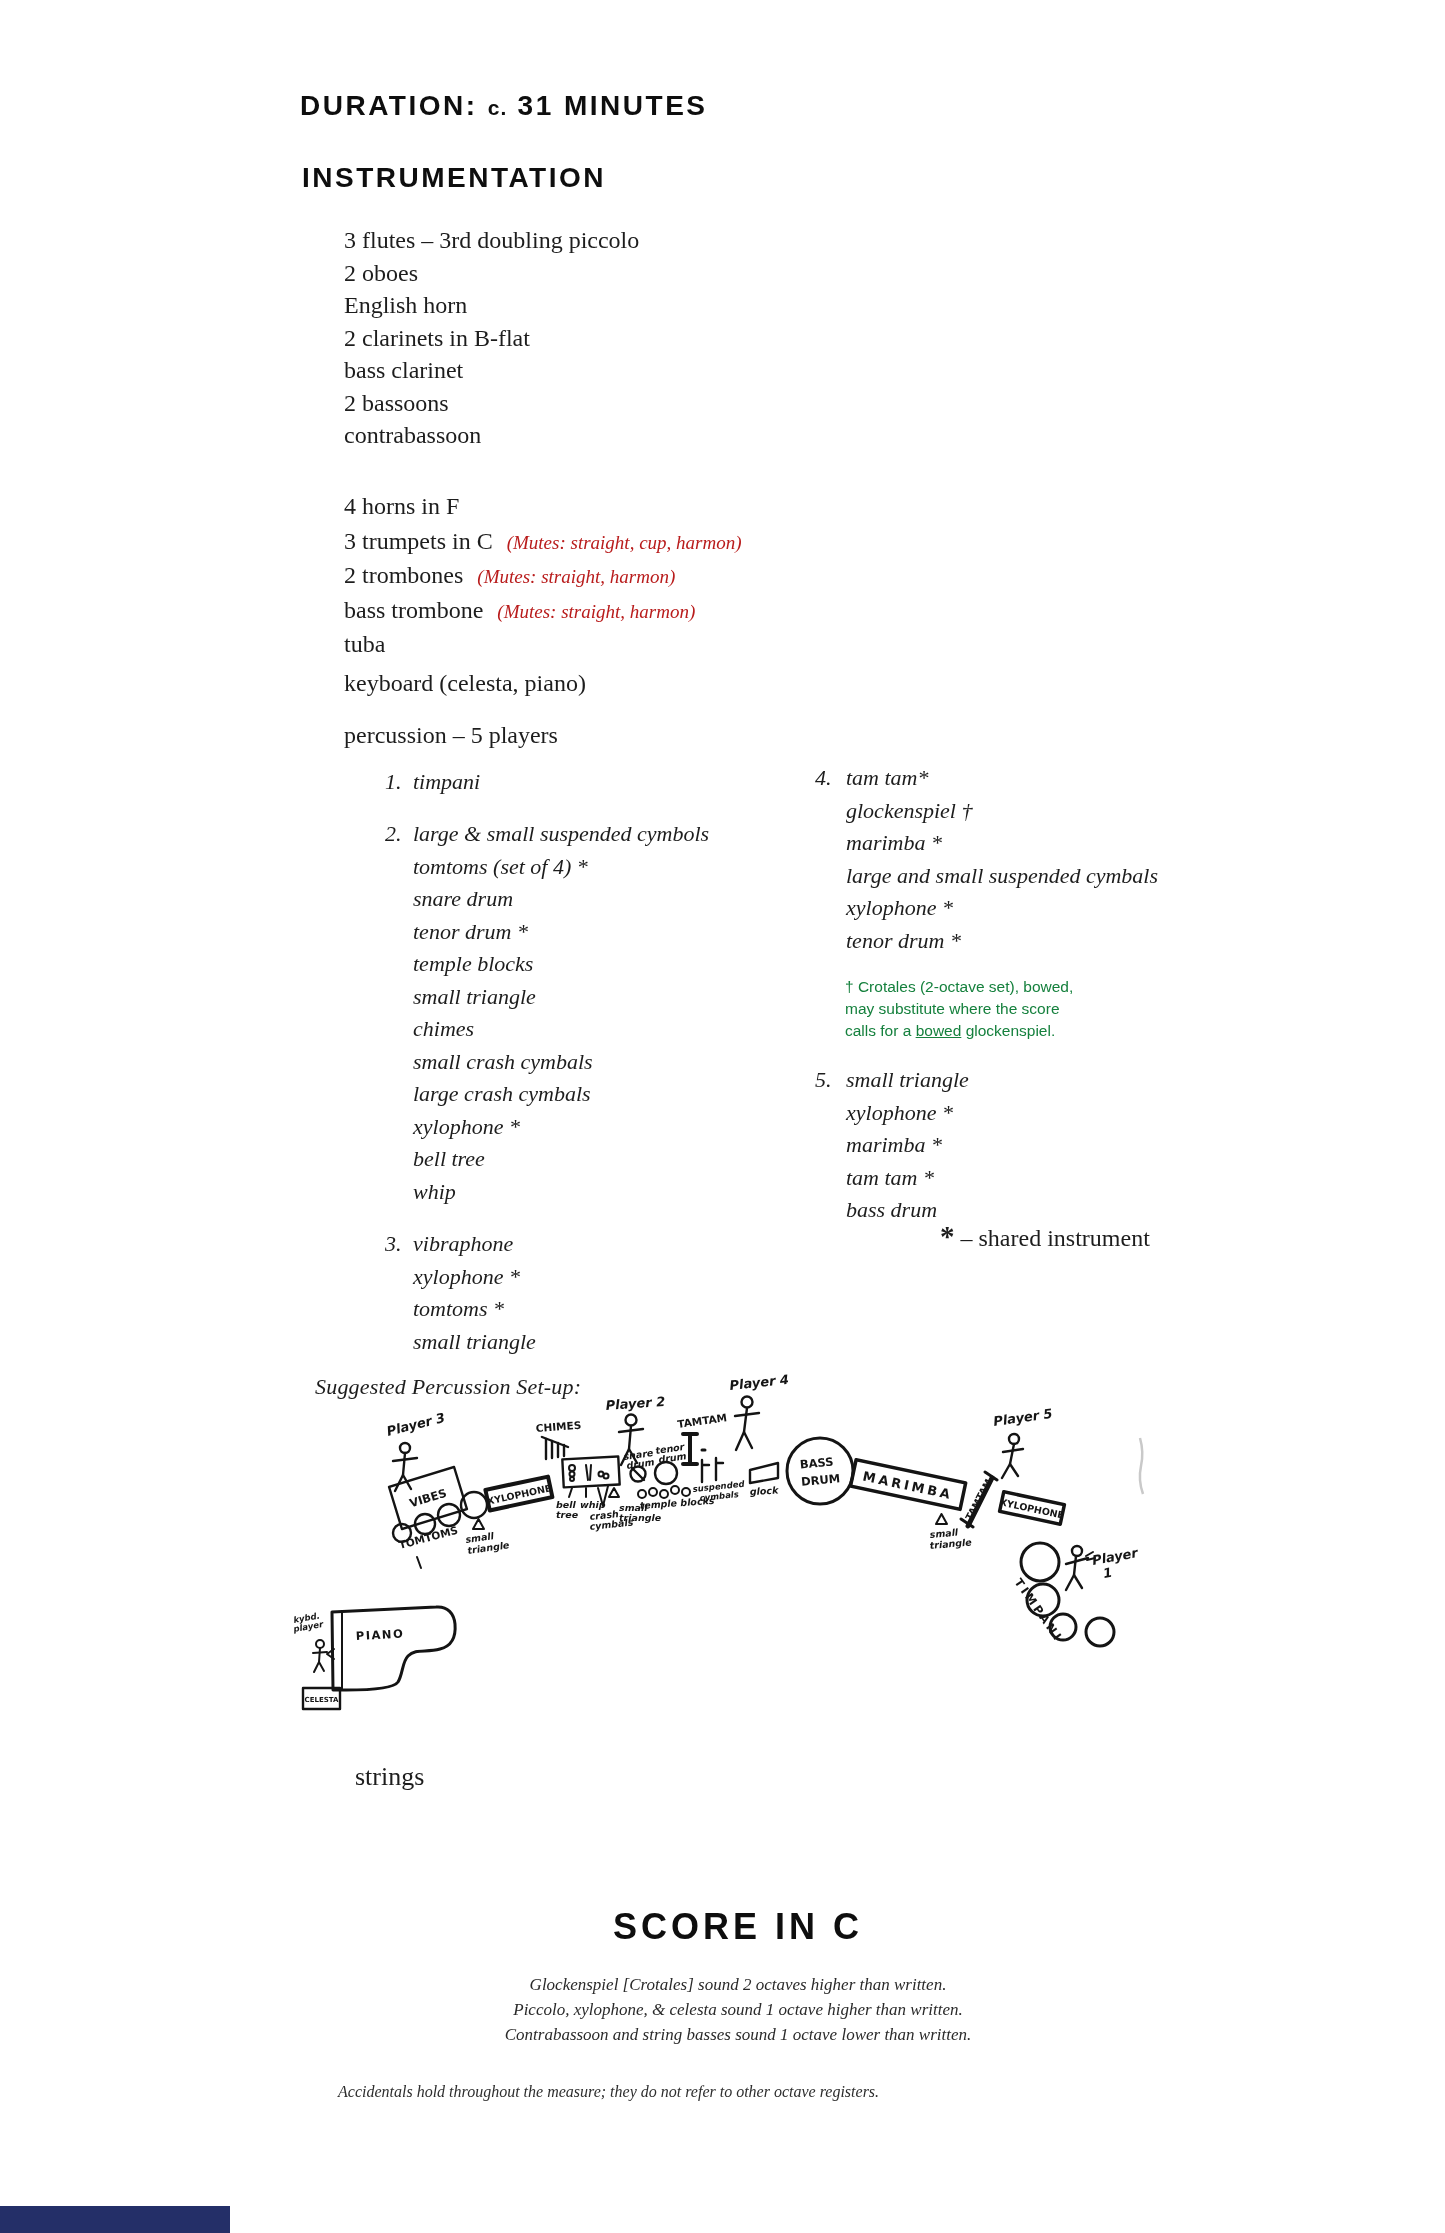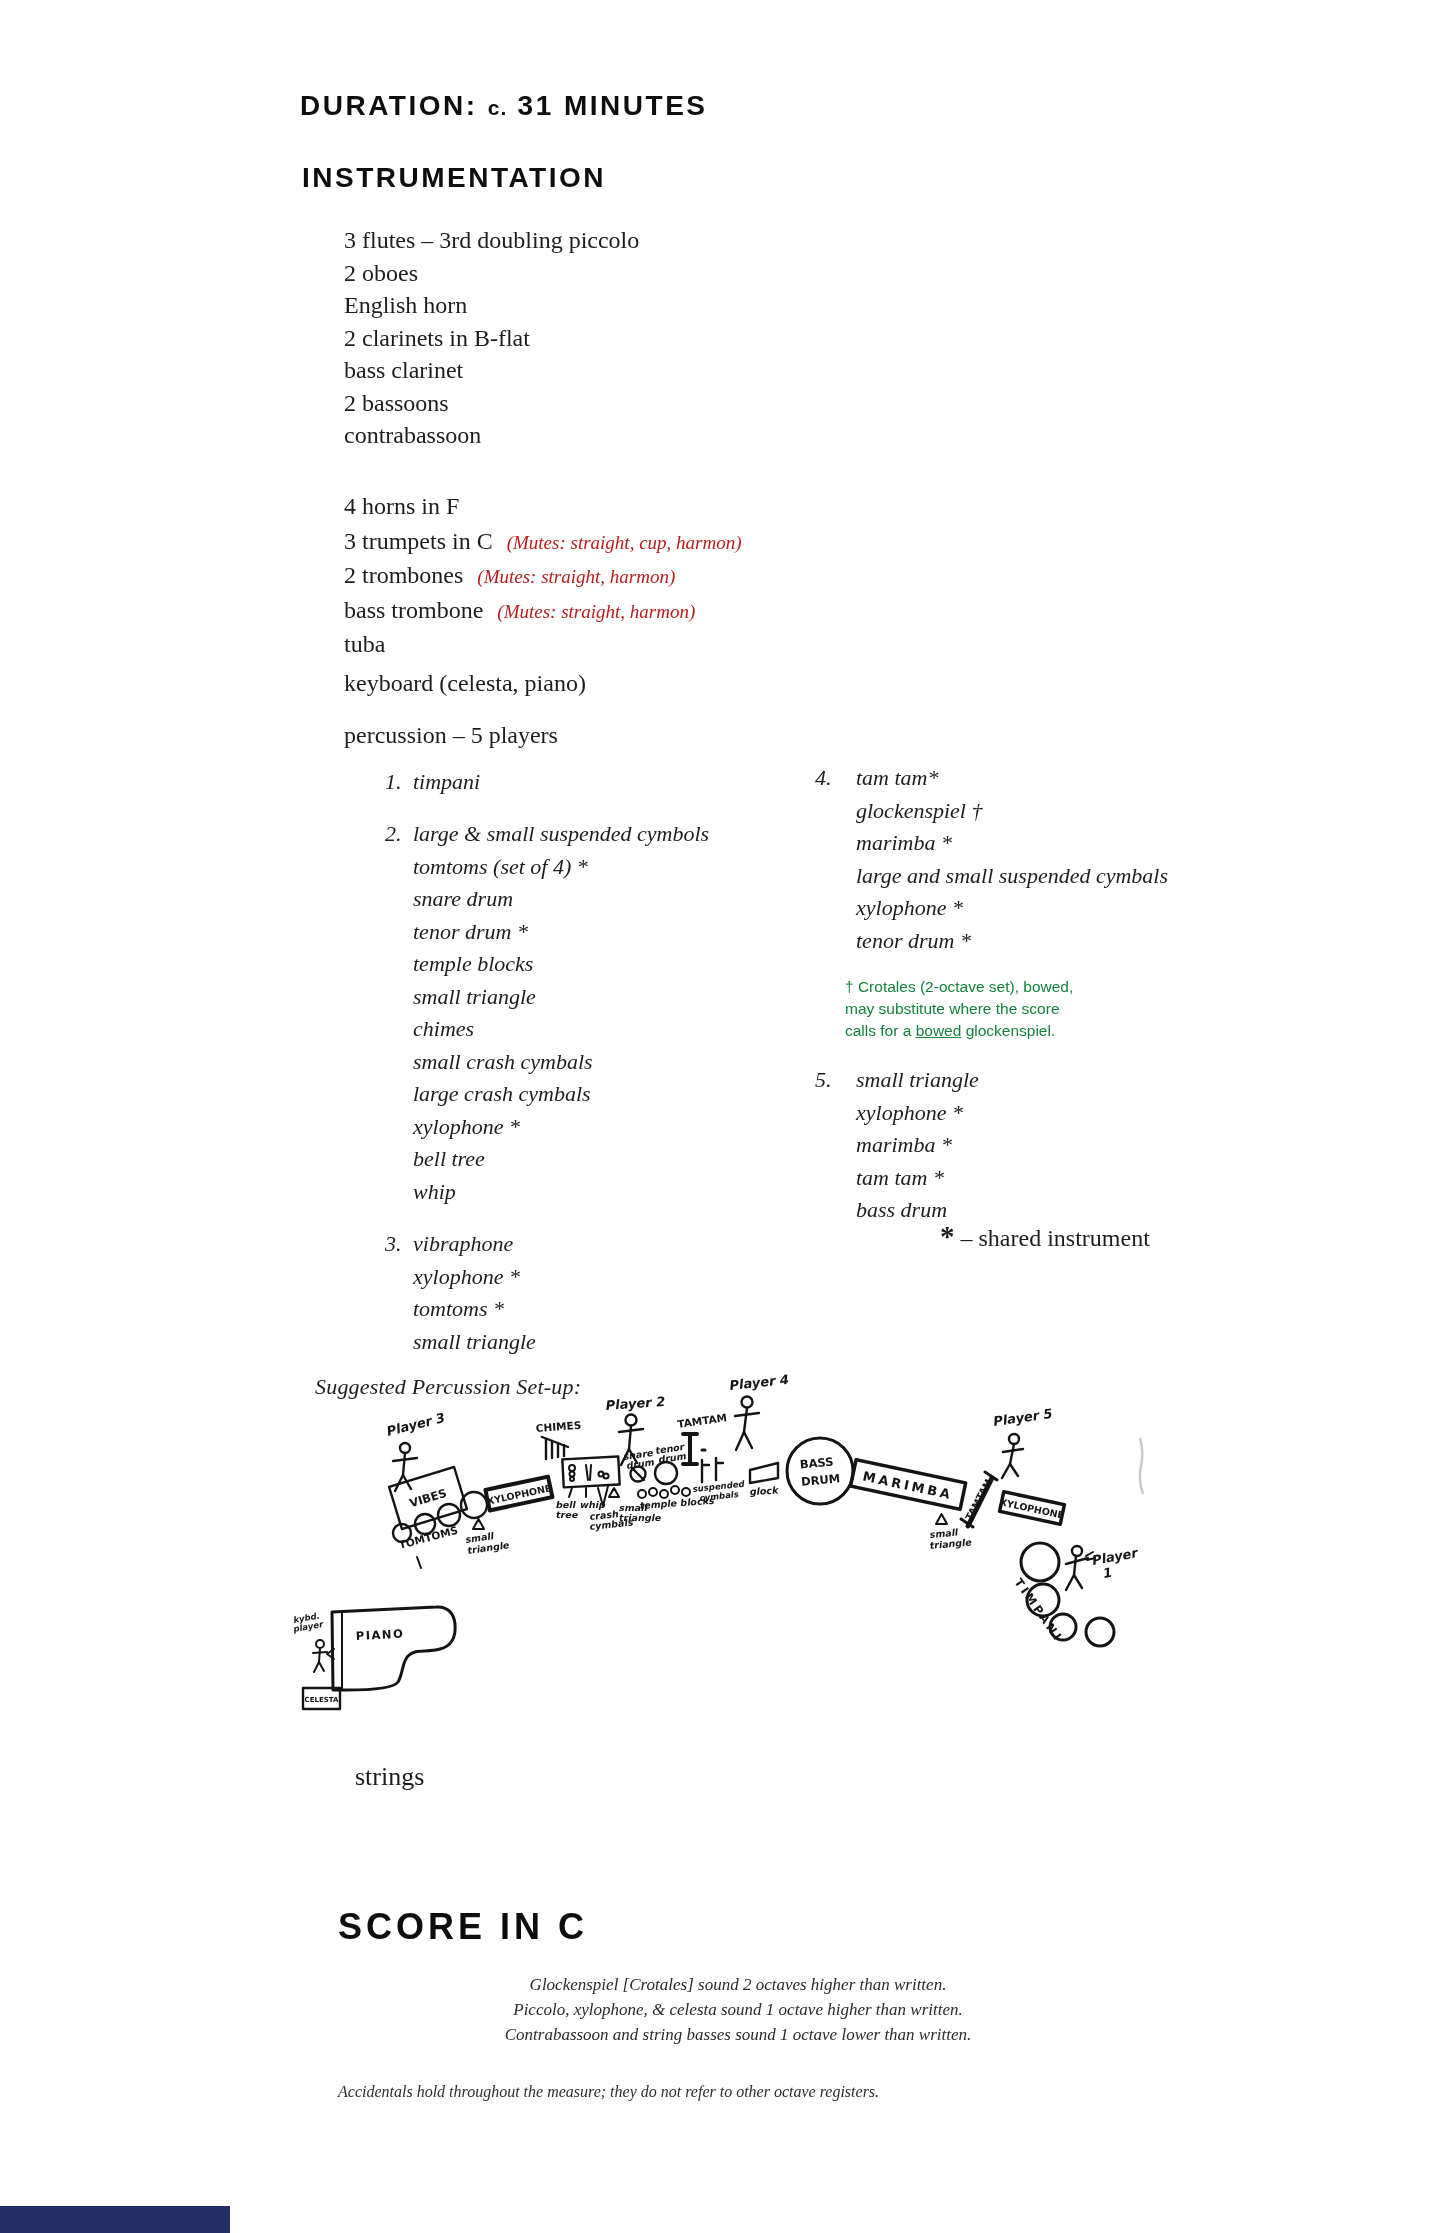--- a/index.html
+++ b/index.html
@@ -15,29 +15,29 @@
   .woodwinds{left:344px;top:224px;font-size:24px;line-height:32.5px}
   .brass{left:344px;top:490px;font-size:24px;line-height:32.5px;white-space:nowrap}
   .mutes{font-size:19px;font-style:italic;margin-left:14px;color:#b91c1c}
   .kb-line{left:344px;top:670px;font-size:24px}
   .perc-heading{left:344px;top:722px;font-size:24px}
   .pblock{position:absolute;font-style:italic;font-size:22px;line-height:32.5px}
   .pblock .pnum{position:absolute;left:0;top:0}
   .pblock ul{list-style:none;margin-left:28px}
   .pb-left{left:385px}
   .pb-right{left:815px}
-  .pb-right ul{margin-left:41px}
+  .pb-right ul{margin-left:31px}
   .footnote{left:845px;top:976px;font-family:"Liberation Sans",sans-serif;
             font-size:15.5px;line-height:22px;color:#15803d}
   .footnote .uline{text-decoration:underline}
   .shared{left:940px;top:1220px;font-size:24px;white-space:nowrap}
   .shared .star{font-size:29px;font-weight:700}
   .setup-caption{left:315px;top:1374px;font-style:italic;font-size:22px;letter-spacing:.2px}
   .strings{left:355px;top:1762px;font-size:26px}
-  .score-head{left:338px;top:1906px;width:800px;
+  .score-head{left:338px;top:1906px;width:800px;text-align:center;
               font-size:36px;letter-spacing:4px}
   .score-notes{left:338px;top:1972px;width:800px;text-align:center;
                font-style:italic;font-size:17px;line-height:25px;color:#2a2a2a}
   .accidentals{left:338px;top:2083px;width:804px;
                font-style:italic;font-size:16px;color:#2e2e2e}
   .corner-bar{left:0;top:2206px;width:230px;height:27px;background:#242f68}
   svg.diagram{position:absolute;left:250px;top:1368px}
   .sk{stroke:#141414;stroke-width:2.4;fill:none;stroke-linecap:round;stroke-linejoin:round}
   .sk2{stroke-width:2}
   .sk3{stroke-width:3}

